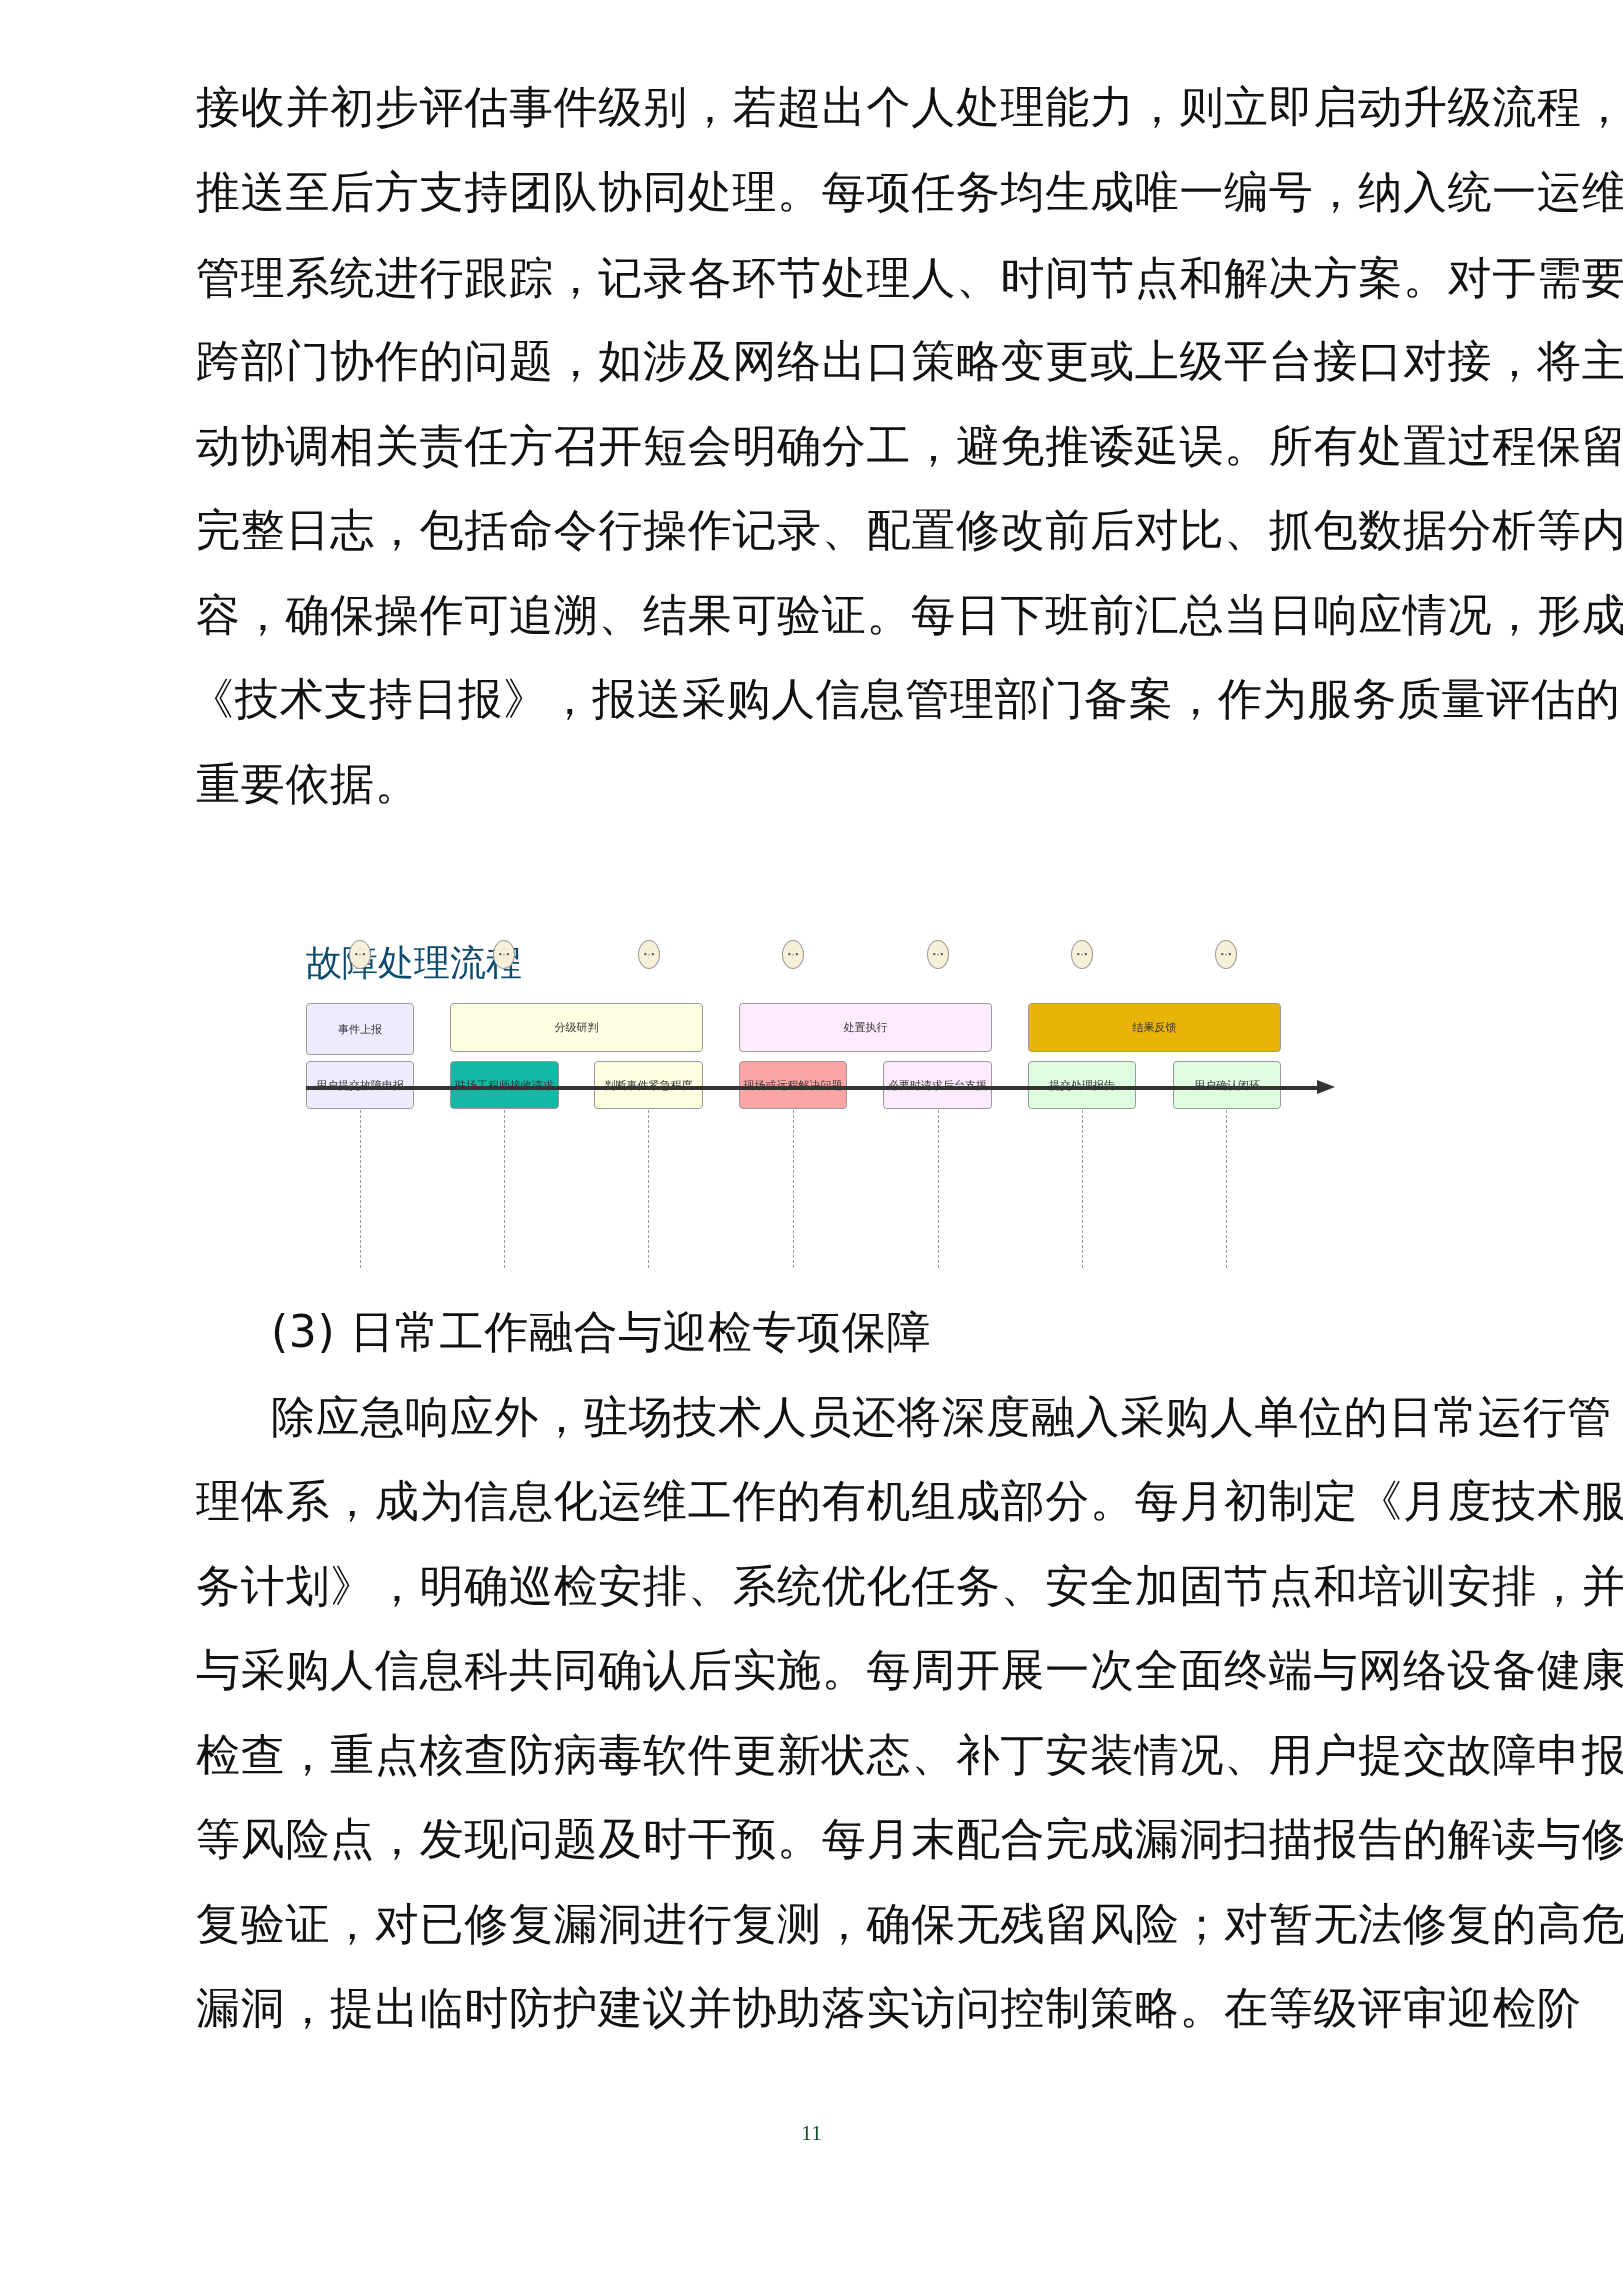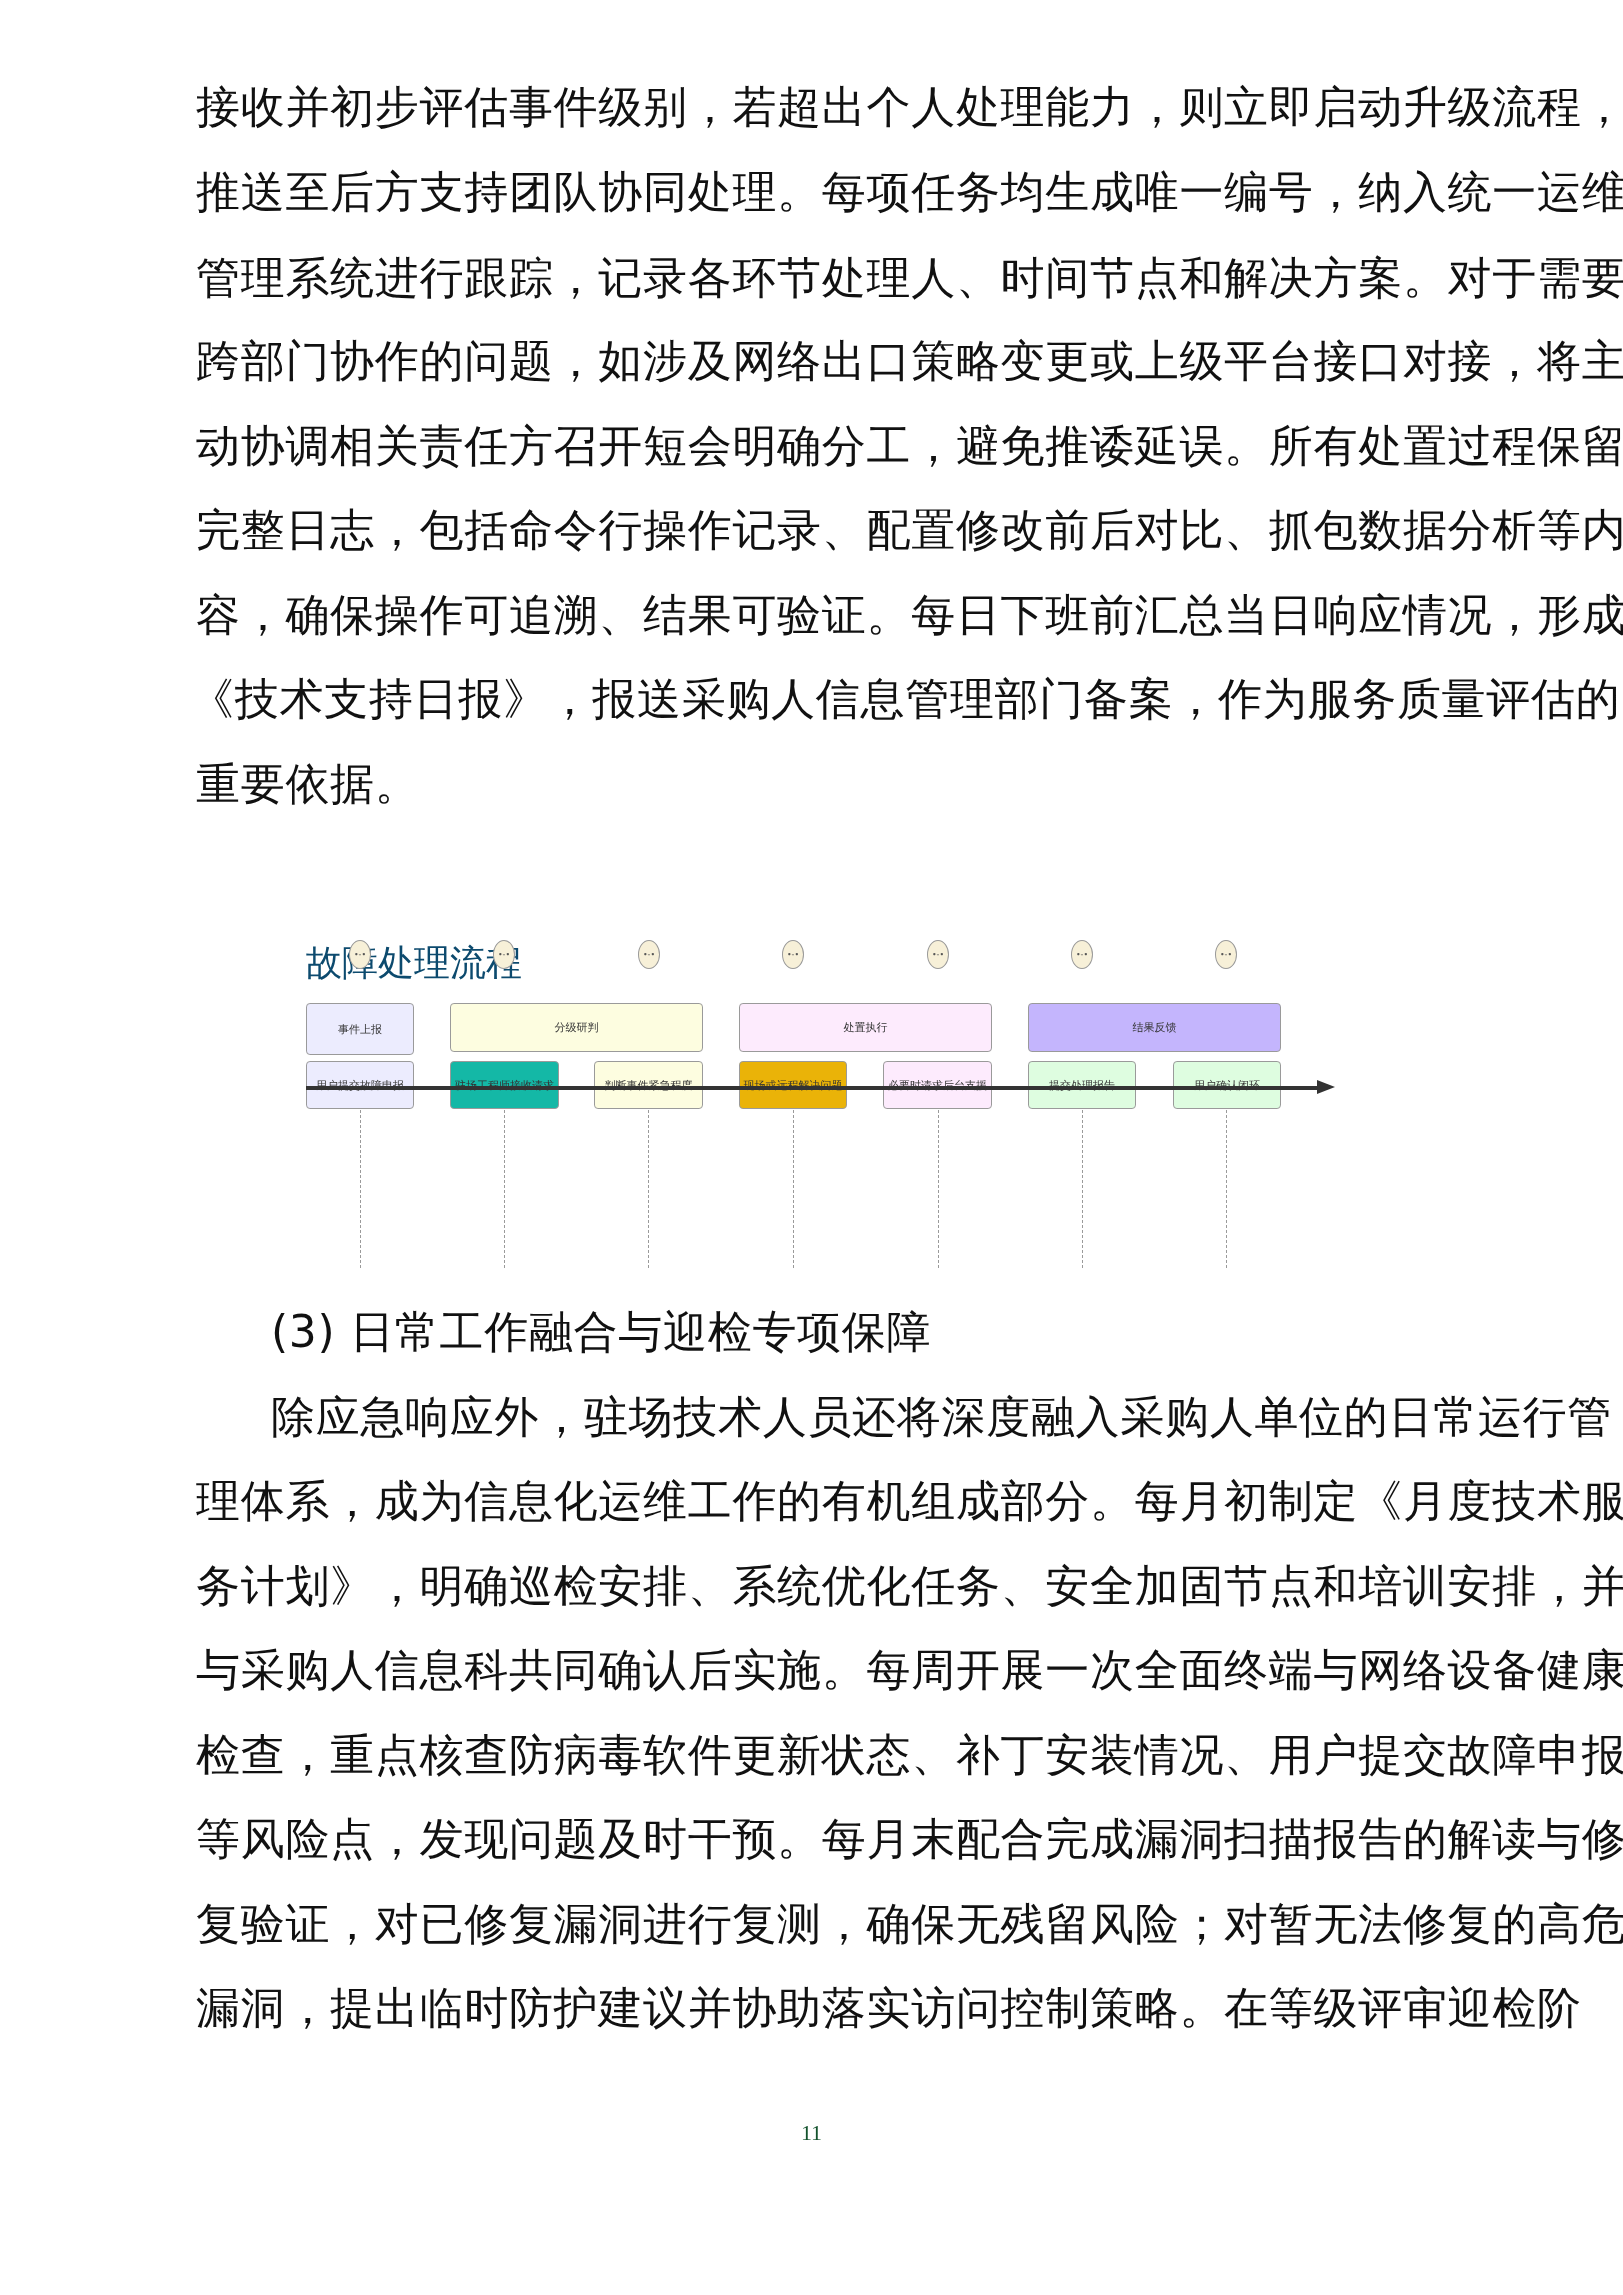--- a/index.html
+++ b/index.html
@@ -44,26 +44,26 @@
   <div class="dg-circle" style="left:493px; top:940px">•-•</div>
   <div class="dg-circle" style="left:638px; top:940px">•-•</div>
   <div class="dg-circle" style="left:782px; top:940px">•-•</div>
   <div class="dg-circle" style="left:927px; top:940px">•-•</div>
   <div class="dg-circle" style="left:1071px; top:940px">•-•</div>
   <div class="dg-circle" style="left:1215px; top:940px">•-•</div>
 
   <div class="dg-box" style="left:306px; top:1003px; width:108px; height:52px; background:#ececfe">事件上报</div>
   <div class="dg-box" style="left:450px; top:1003px; width:253px; height:49px; background:#fdfde0">分级研判</div>
   <div class="dg-box" style="left:739px; top:1003px; width:253px; height:49px; background:#fdebfd">处置执行</div>
-  <div class="dg-box" style="left:1028px; top:1003px; width:253px; height:49px; background:#c4b5fd">结果反馈</div>
+  <div class="dg-box" style="left:1028px; top:1003px; width:253px; height:49px; background:#eab308">结果反馈</div>
 
   <div class="dg-box" style="left:306px; top:1061px; width:108px; height:48px; background:#ececfe">用户提交故障申报</div>
   <div class="dg-box" style="left:450px; top:1061px; width:109px; height:48px; background:#14b8a6">驻场工程师接收请求</div>
   <div class="dg-box" style="left:594px; top:1061px; width:109px; height:48px; background:#fdfde0">判断事件紧急程度</div>
-  <div class="dg-box" style="left:739px; top:1061px; width:108px; height:48px; background:#eab308">现场或远程解决问题</div>
+  <div class="dg-box" style="left:739px; top:1061px; width:108px; height:48px; background:#fca5a5">现场或远程解决问题</div>
   <div class="dg-box" style="left:883px; top:1061px; width:109px; height:48px; background:#fdebfd">必要时请求后台支援</div>
   <div class="dg-box" style="left:1028px; top:1061px; width:108px; height:48px; background:#defde0">提交处理报告</div>
   <div class="dg-box" style="left:1173px; top:1061px; width:108px; height:48px; background:#defde0">用户确认闭环</div>
 
   <div class="dg-dash" style="left:360px; top:1110px; height:158px"></div>
   <div class="dg-dash" style="left:504px; top:1110px; height:158px"></div>
   <div class="dg-dash" style="left:648px; top:1110px; height:158px"></div>
   <div class="dg-dash" style="left:793px; top:1110px; height:158px"></div>
   <div class="dg-dash" style="left:938px; top:1110px; height:158px"></div>
   <div class="dg-dash" style="left:1082px; top:1110px; height:158px"></div>

